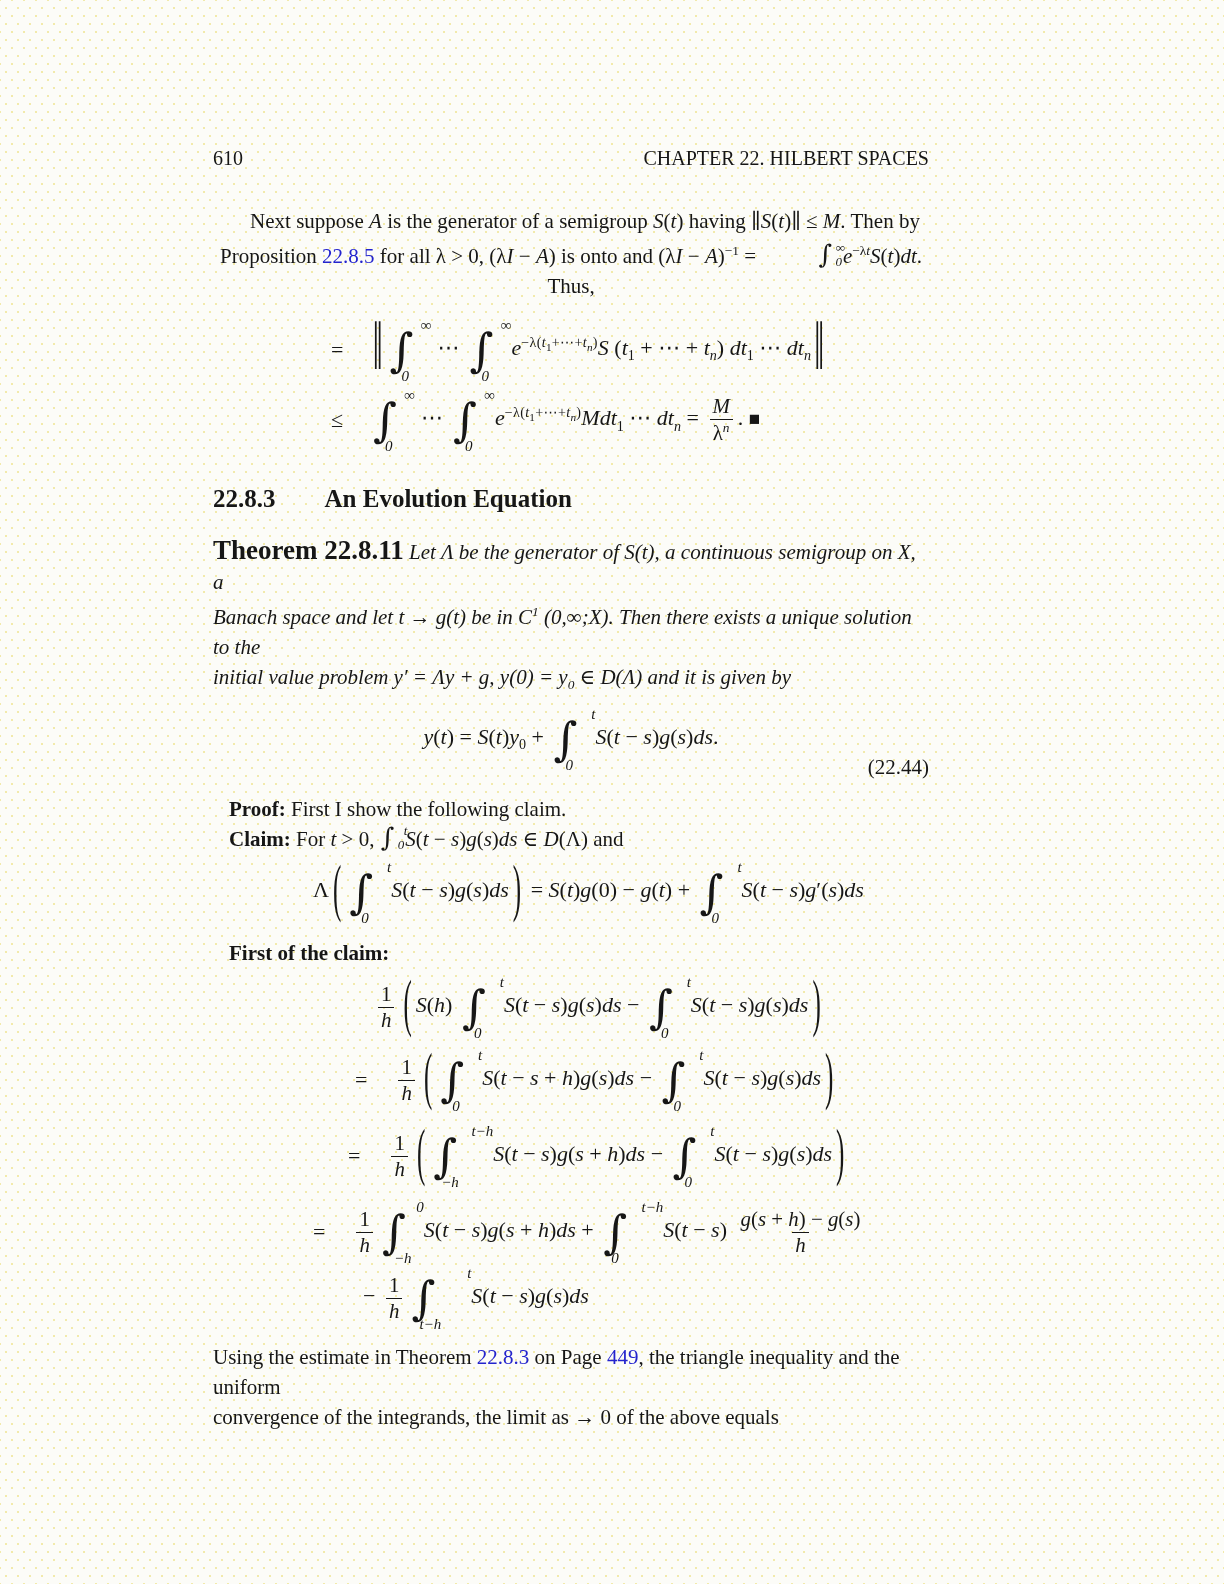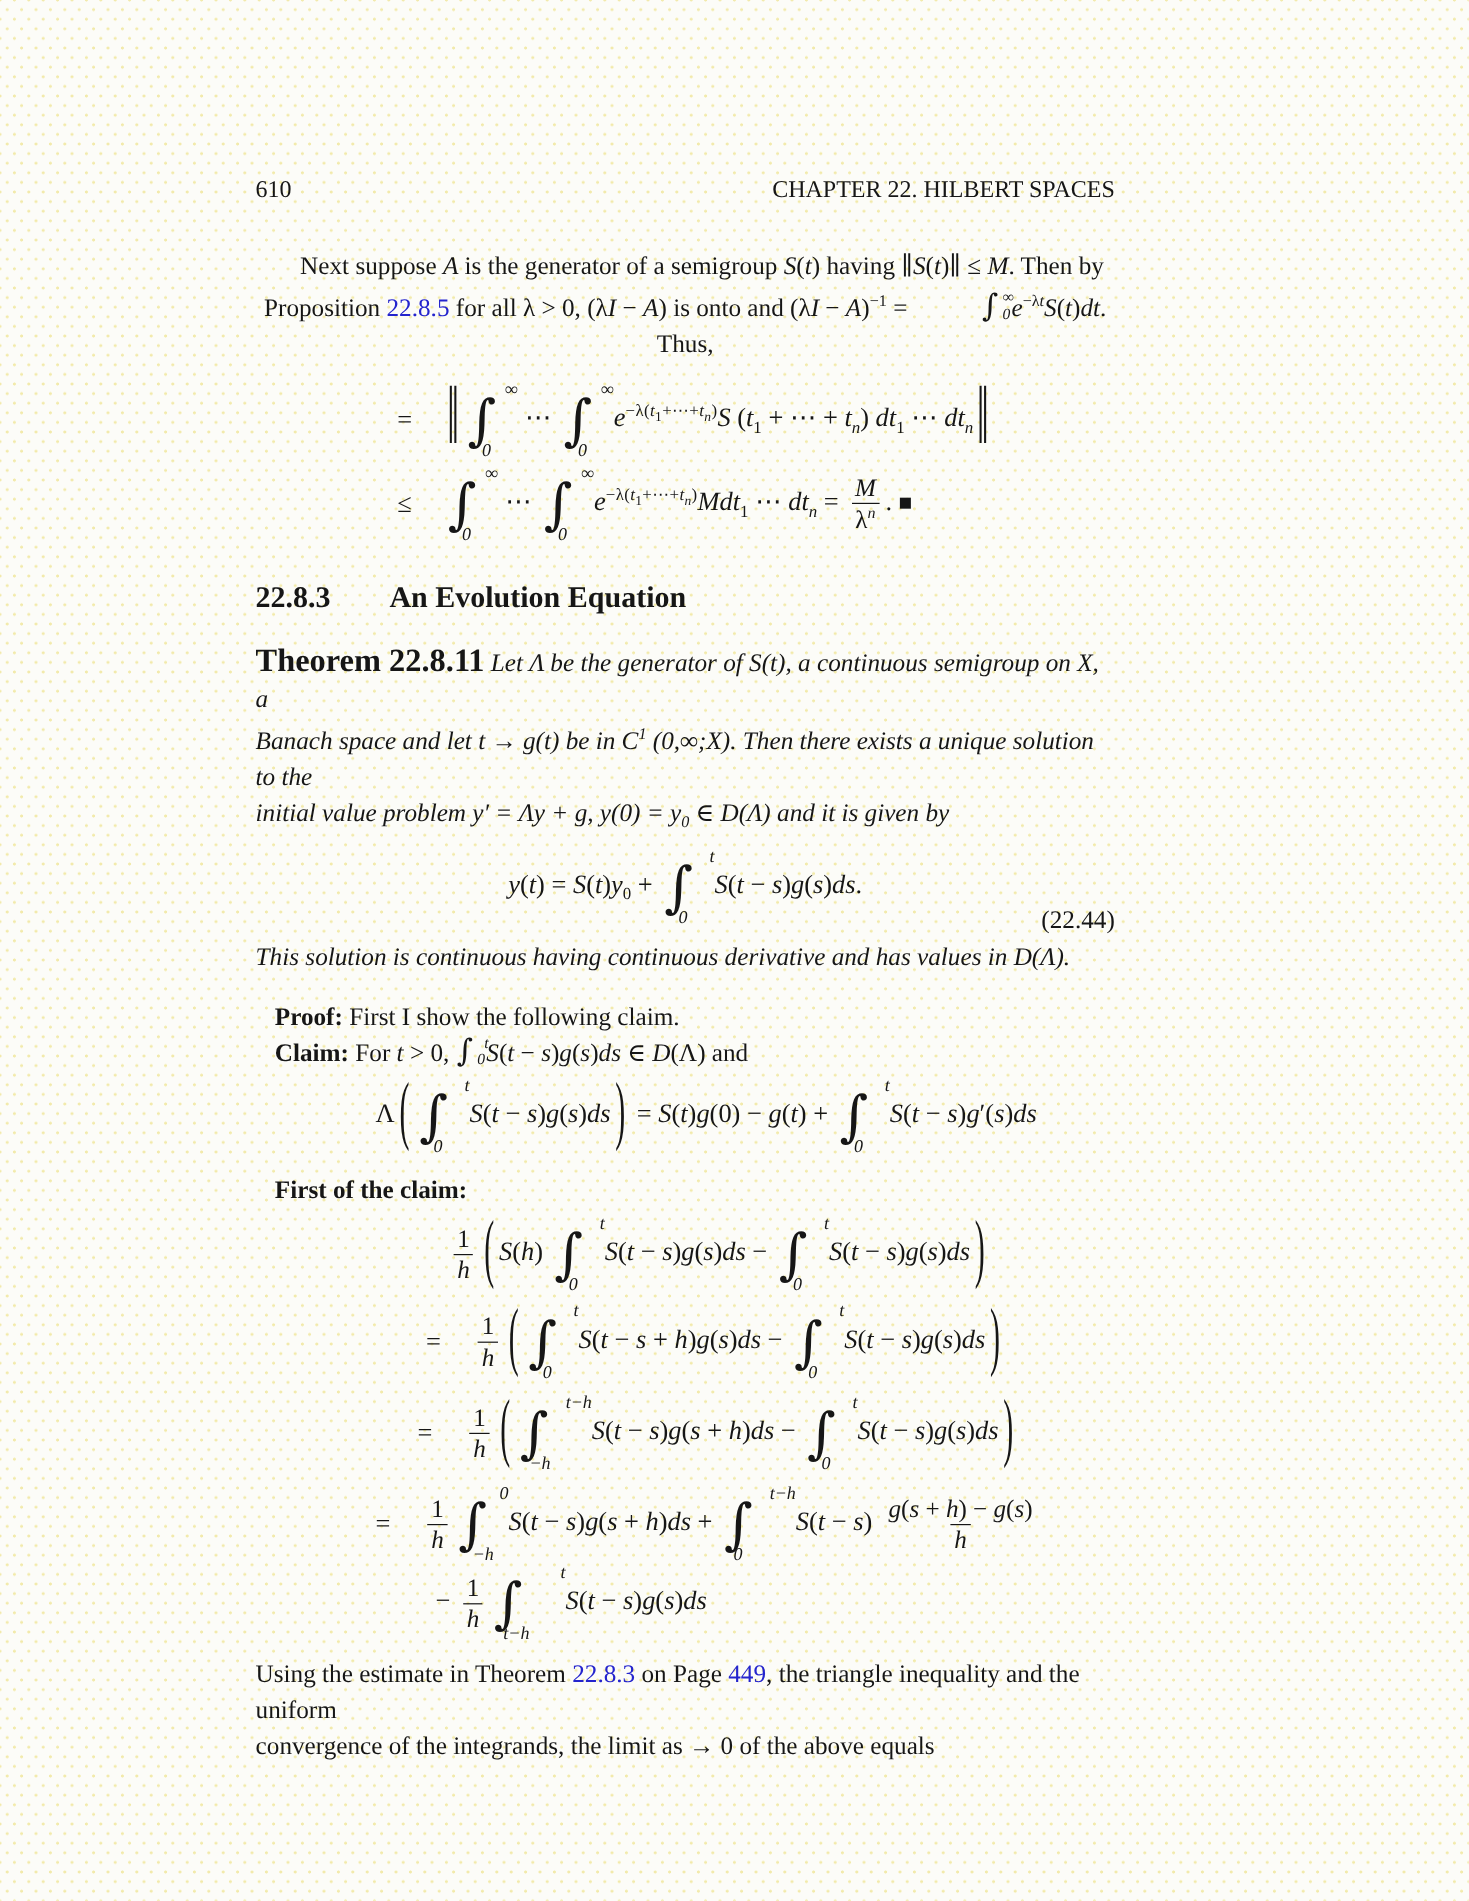--- a/index.html
+++ b/index.html
@@ -103,21 +103,20 @@
     <p class="body thm">
       <span class="thmhead">Theorem 22.8.11</span>
       <span class="thmbody">Let Λ be the generator of S(t), a continuous semigroup on X, a<br>Banach space and let t → g(t) be in C<sup>1</sup> (0,∞;X). Then there exists a unique solution to the<br>initial value problem y′ = Λy + g, y(0) = y<sub>0</sub> ∈ D(Λ) and it is given by</span>
     </p>
 
     <div class="drow h70 center mt4">
       <span><i>y</i>(<i>t</i>) = <i>S</i>(<i>t</i>)<i>y</i><sub>0</sub> + <span class="I"><span class="g">∫</span><sup class="u">t</sup><sub class="d">0</sub></span><i>S</i>(<i>t</i> − <i>s</i>)<i>g</i>(<i>s</i>)<i>ds</i>.</span>
       <span class="eqnum">(22.44)</span>
     </div>
 
-    <p class="body it mt8">This solution is continuous having continuous derivative and has values in D(Λ).</p>
 
     <p class="body ind2 mt20"><b>Proof:</b> First I show the following claim.</p>
     <p class="body ind2"><b>Claim:</b> For <i>t</i> &gt; 0, <span class="sI"><span class="g2">∫</span><sup class="u2">t</sup><sub class="d2">0</sub></span><i>S</i>(<i>t</i> − <i>s</i>)<i>g</i>(<i>s</i>)<i>ds</i> ∈ <i>D</i>(Λ) and</p>
 
     <div class="drow h76 pl100">
       <span>Λ<span class="nb B">(</span><span class="I"><span class="g">∫</span><sup class="u">t</sup><sub class="d">0</sub></span><i>S</i>(<i>t</i> − <i>s</i>)<i>g</i>(<i>s</i>)<i>ds</i><span class="nb B">)</span> = <i>S</i>(<i>t</i>)<i>g</i>(0) − <i>g</i>(<i>t</i>) + <span class="I"><span class="g">∫</span><sup class="u">t</sup><sub class="d">0</sub></span><i>S</i>(<i>t</i> − <i>s</i>)<i>g</i>′(<i>s</i>)<i>ds</i></span>
     </div>
 
     <p class="body ind2 mt8" style="font-weight:bold">First of the claim:</p>
 

